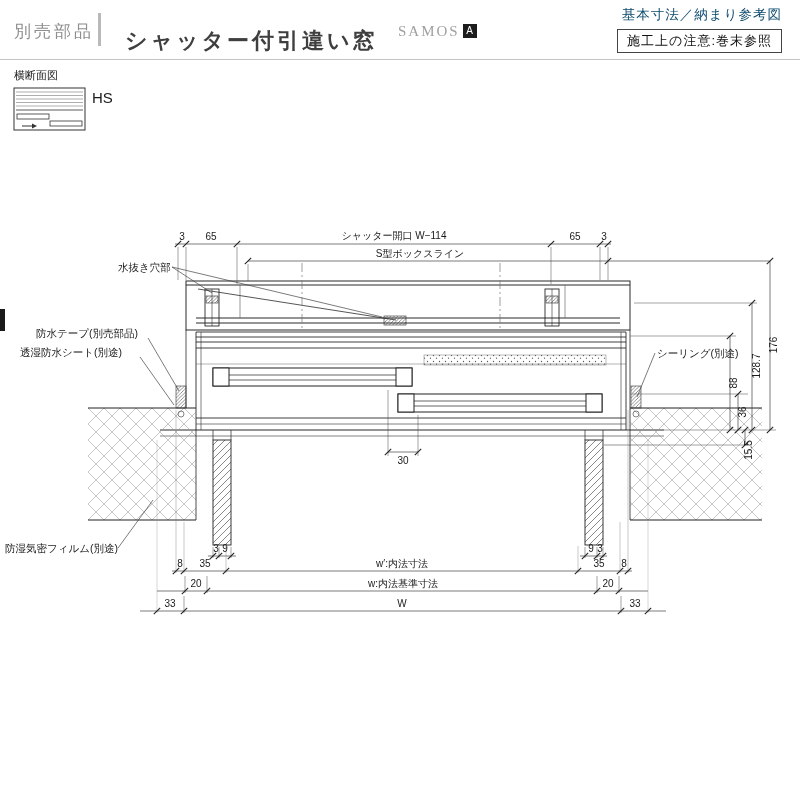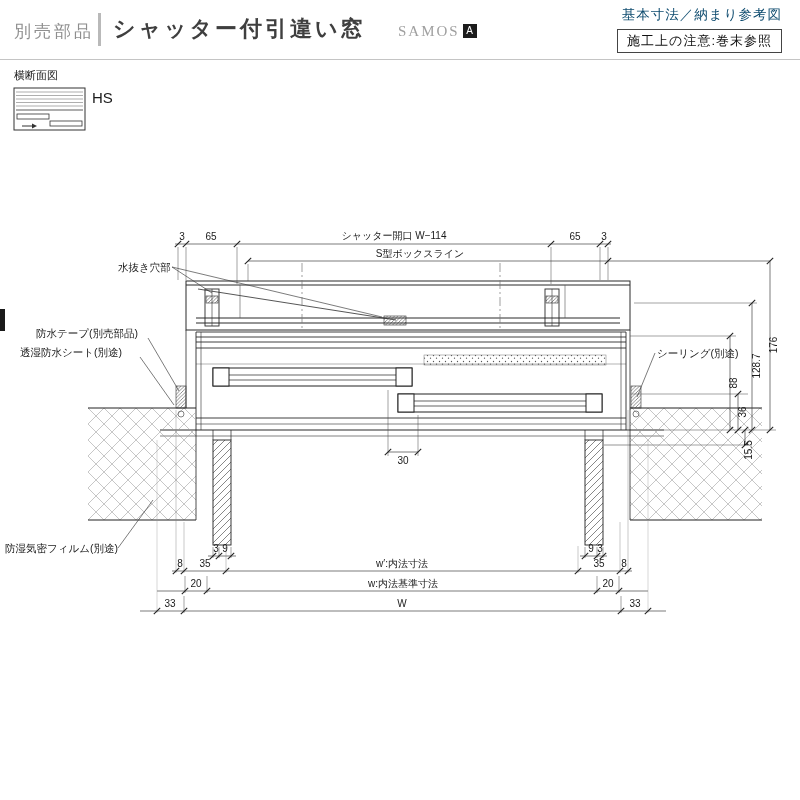--- a/index.html
+++ b/index.html
@@ -1,19 +1,19 @@
 <!DOCTYPE html>
 <html><head>
 <meta charset="utf-8">
 <style>
   html,body{margin:0;padding:0;}
   body{width:800px;height:800px;position:relative;background:#fff;font-family:"Liberation Sans",sans-serif;overflow:hidden;}
   .hdr-cat{position:absolute;left:14px;top:20px;font-size:17px;color:#8e8e8e;letter-spacing:3px;}
   .hdr-div{position:absolute;left:98px;top:13px;width:3px;height:33px;background:#b9b9b9;}
-  .hdr-title{position:absolute;left:113px;top:14px;font-size:22px;color:#3f3f3f;font-weight:600;letter-spacing:3px;margin:0;}
+  .hdr-title{position:absolute;left:113px;top:14px;font-size:22px;color:#3f3f3f;font-weight:600;letter-spacing:3px;margin:12px;}
   .brand{position:absolute;left:398px;top:23px;font-family:"Liberation Serif",serif;font-weight:normal;font-size:15px;color:#a0a0a0;letter-spacing:2px;}
   .brand-mark{display:inline-block;background:#1c1c1c;color:#fff;font-size:10px;width:14px;height:14px;line-height:14px;text-align:center;margin-left:3px;vertical-align:2px;font-family:"Liberation Sans",sans-serif;letter-spacing:0;}
   .spec-title{position:absolute;right:18px;top:6px;font-size:13.5px;font-weight:normal;color:#0c4a6e;letter-spacing:1px;}
   .note-box{position:absolute;right:18px;top:29px;border:1px solid #444;padding:2px 9px;font-size:13px;color:#111;letter-spacing:1px;}
   .hdr-rule{position:absolute;left:0;top:59px;width:800px;height:1px;background:#c4c4c4;}
   svg.drawing{position:absolute;left:0;top:0;}
   svg text{fill:#1a1a1a;stroke:none;font-family:"Liberation Sans",sans-serif;}
   .dim{font-size:10px;text-anchor:middle;}
   .ann{font-size:10.5px;text-anchor:start;}
   .lbl11{font-size:11px;}

